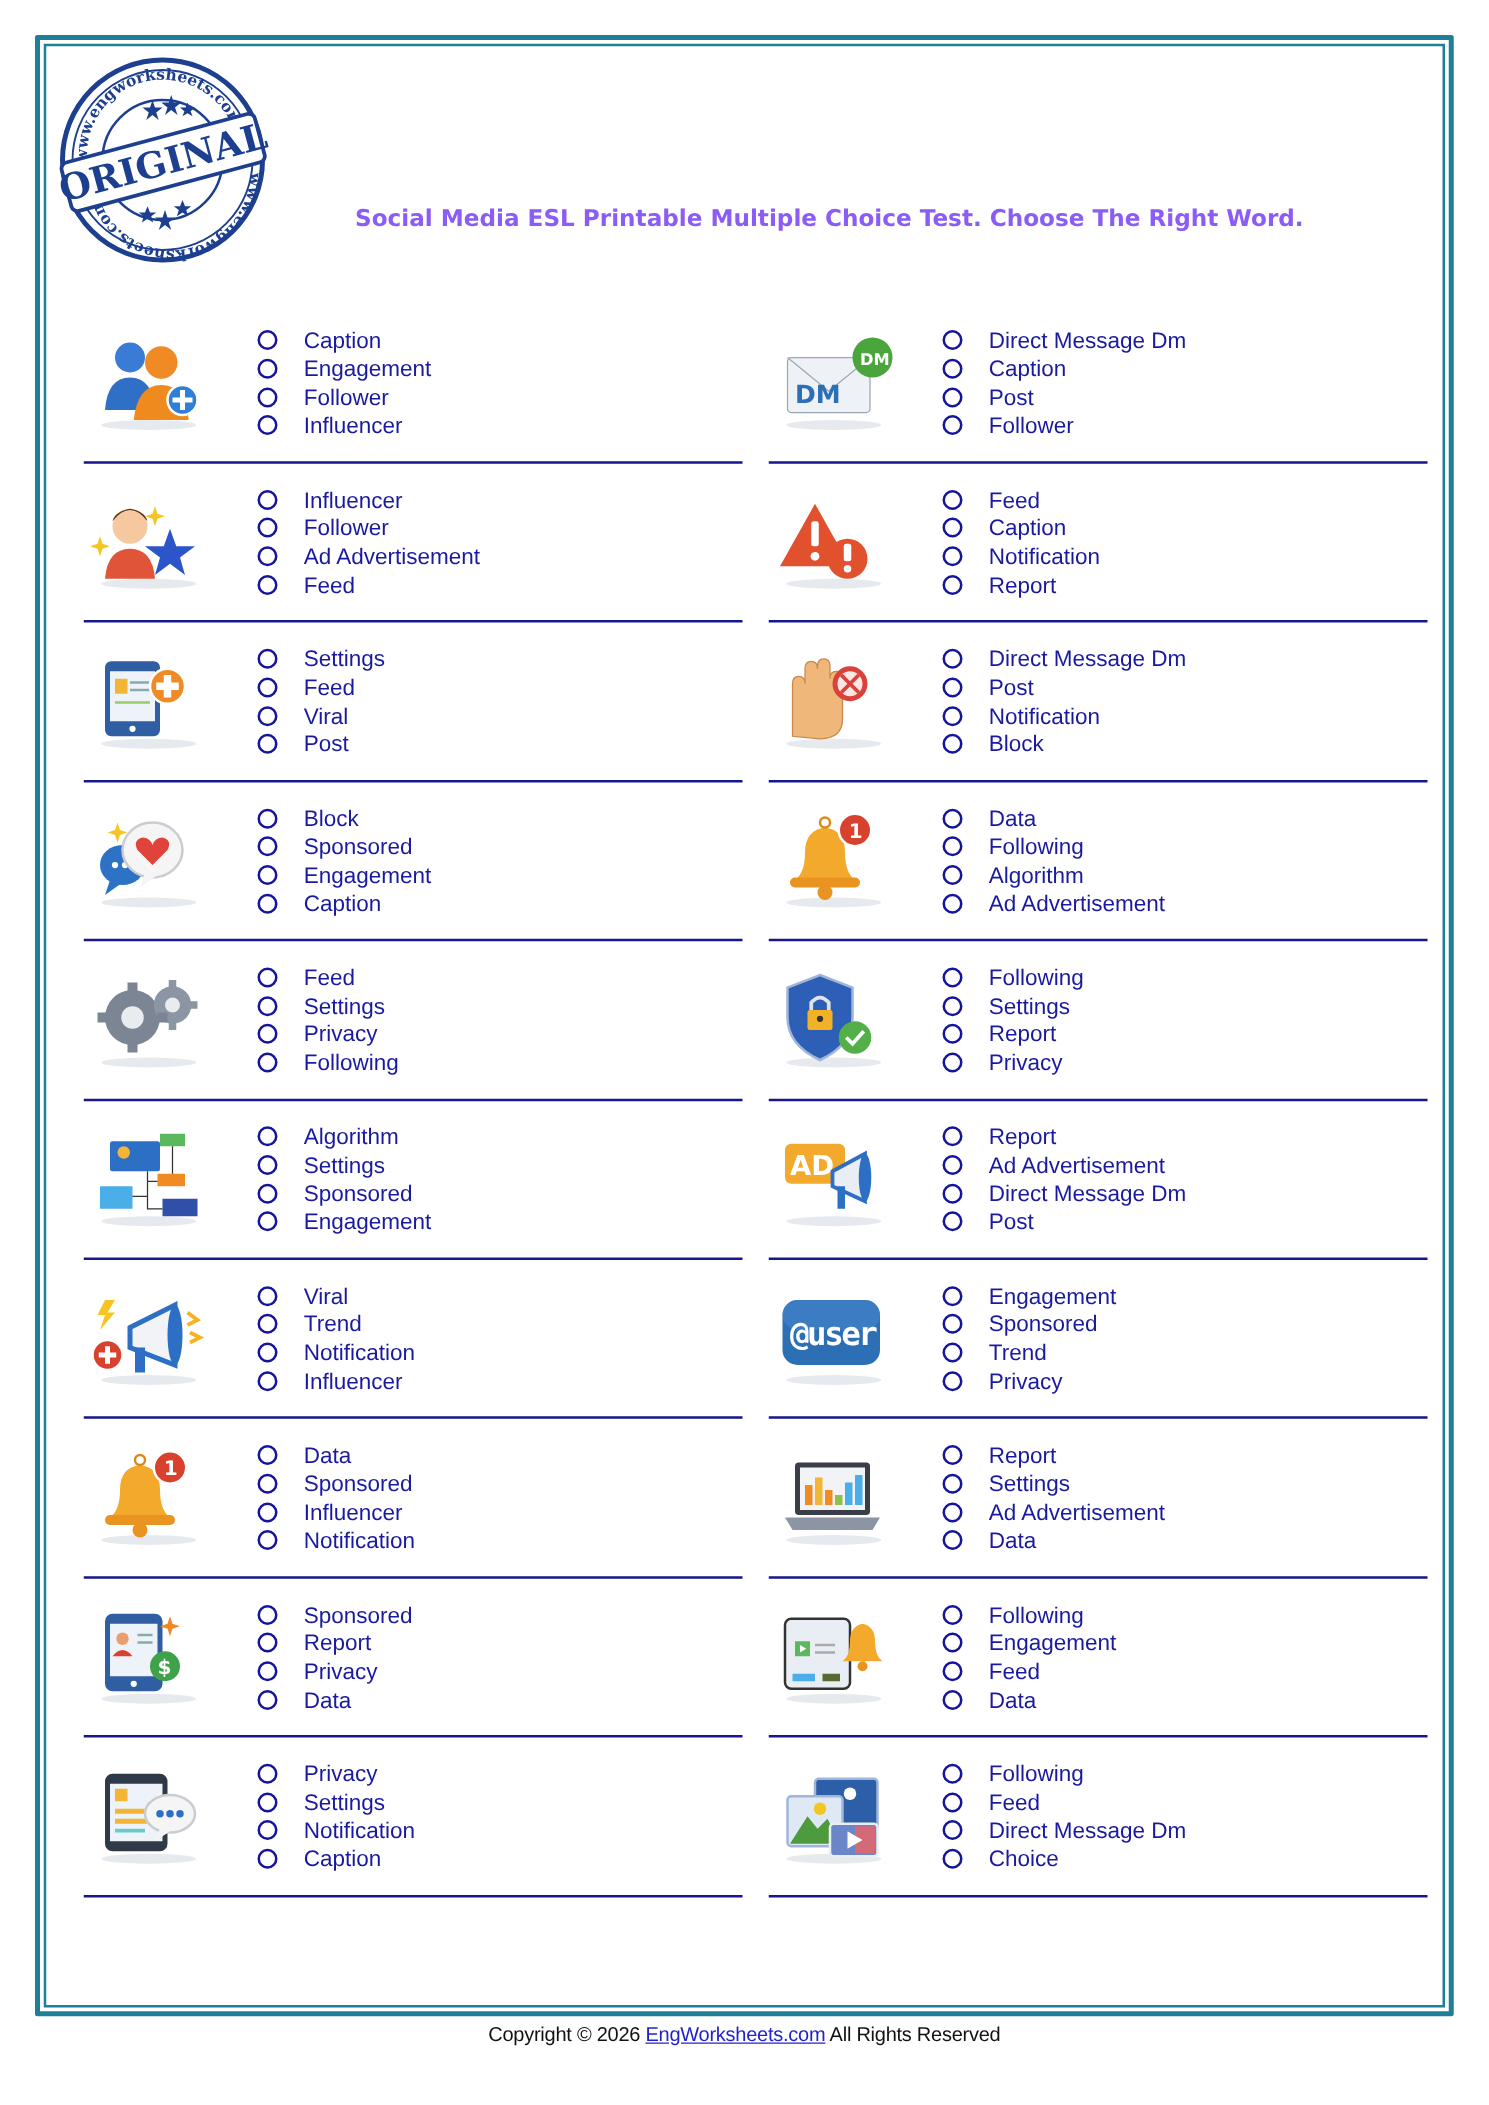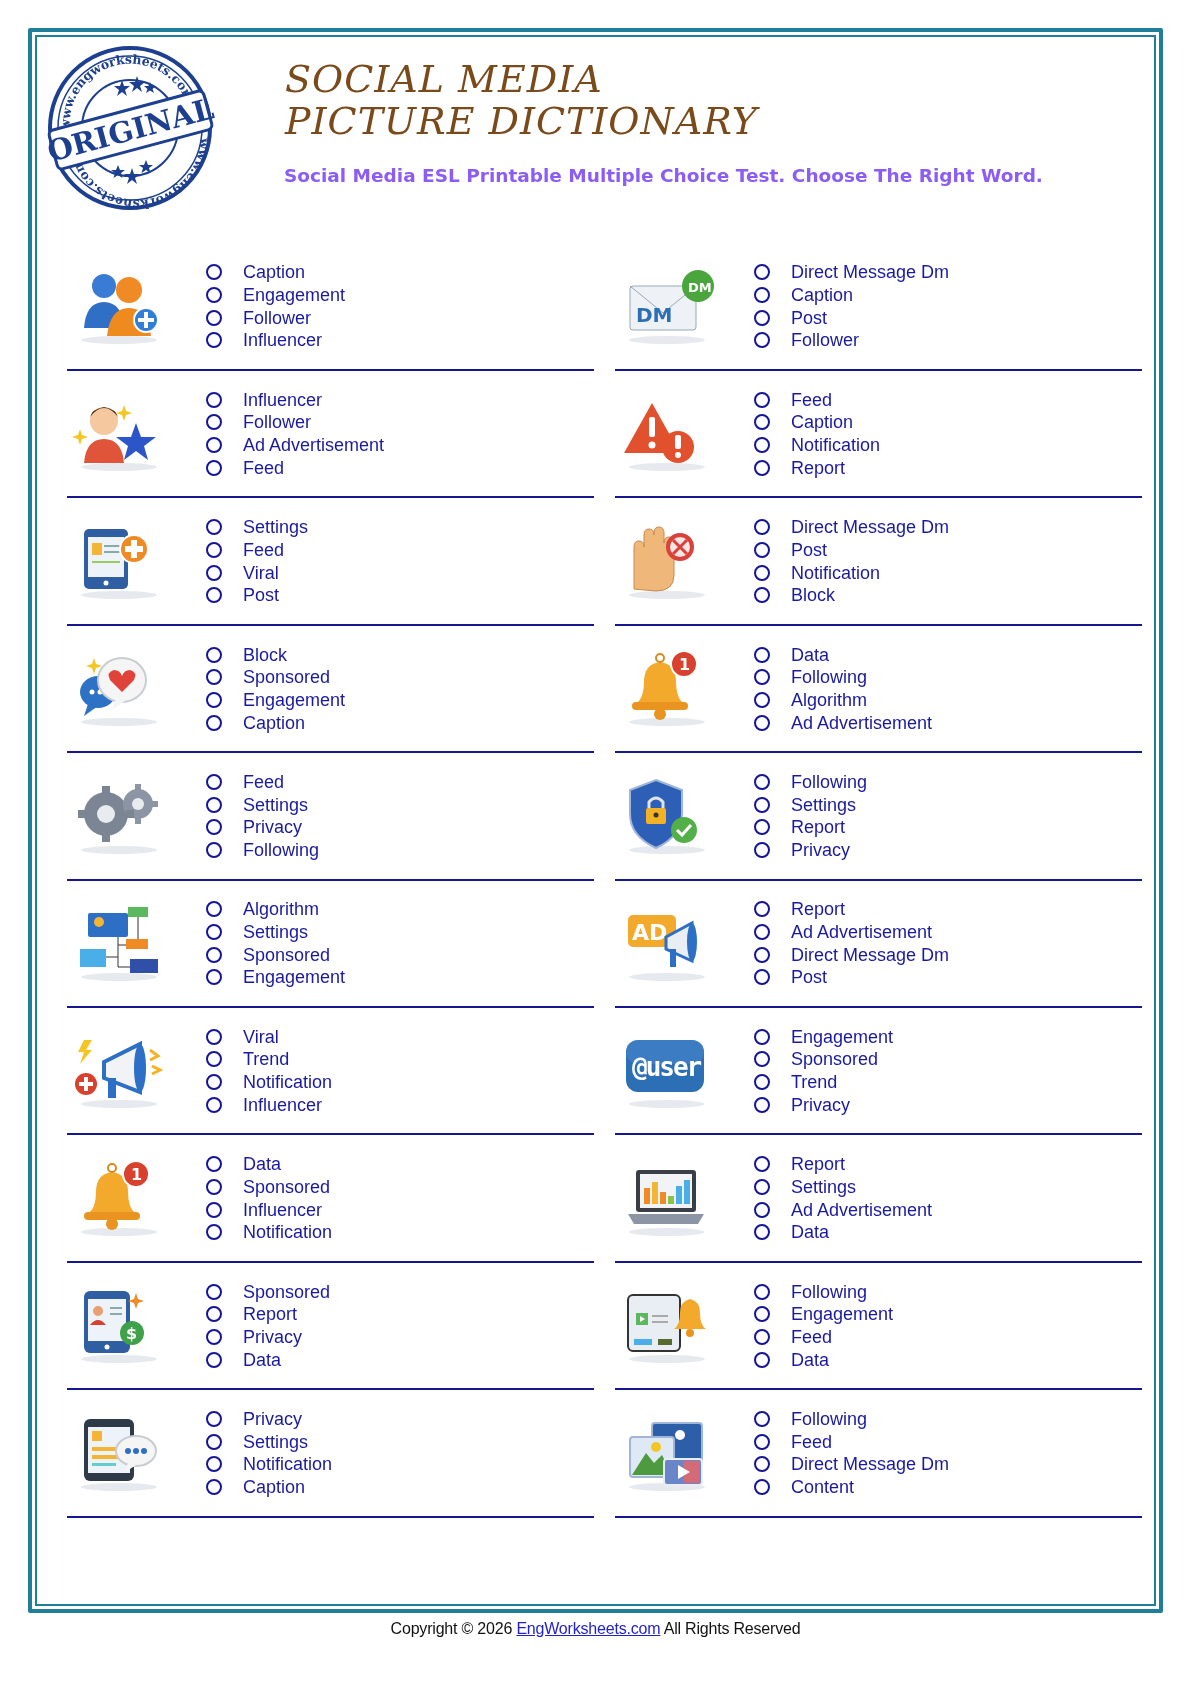--- a/index.html
+++ b/index.html
@@ -47,22 +47,21 @@
     <polygon points="92,128 94,134 100,134 95,138 97,144 92,140 87,144 89,138 84,134 90,134"></polygon>
     <polygon points="106,120 108,125 113,125 109,128 110.5,133 106,130 101.5,133 103,128 99,125 104,125"></polygon>
   </g>
   <g transform="rotate(-15 90 88)">
     <rect x="10" y="70" width="160" height="40" rx="5" fill="#ffffff" stroke="#1c3f8f" stroke-width="3"></rect>
     <text x="90" y="100" text-anchor="middle" font-family="DejaVu Serif, serif" font-weight="bold" font-size="29" fill="#1c3f8f">ORIGINAL</text>
   </g>
 </svg>
 
 <h1 class="title">
-  <span>SOCIAL MEDIA</span><br>
-  <span>PICTURE DICTIONARY</span>
+  <br>
 </h1>
 <p class="subtitle">Social Media ESL Printable Multiple Choice Test. Choose The Right Word.</p>
 
 <div id="items">
     <div class="item" style="left: 67px; top: 261px;">
       <svg class="pic" viewBox="0 0 90 90">
         <ellipse cx="45" cy="82" rx="38" ry="4" fill="#e6e9ee"></ellipse>
         <circle cx="30" cy="28" r="12" fill="#3a7bd5"></circle>
         <path d="M10 70 Q12 44 30 44 Q48 44 50 70Z" fill="#2f6fc6"></path>
         <circle cx="55" cy="32" r="13" fill="#f08a24"></circle>
@@ -676,21 +675,21 @@
         <li class="opt">
           <span class="radio"></span>
           <span class="opt-label">Feed</span>
         </li>
         <li class="opt">
           <span class="radio"></span>
           <span class="opt-label">Direct Message Dm</span>
         </li>
         <li class="opt">
           <span class="radio"></span>
-          <span class="opt-label">Content</span>
+          <span class="opt-label">Choice</span>
         </li>
       </ul>
       <div class="divider" style="top: 108px;"></div>
     </div>
   </div>
 
 <div class="footer">
   <span>Copyright © 2026 </span><a>EngWorksheets.com</a><span> All Rights Reserved</span>
 </div>
 

